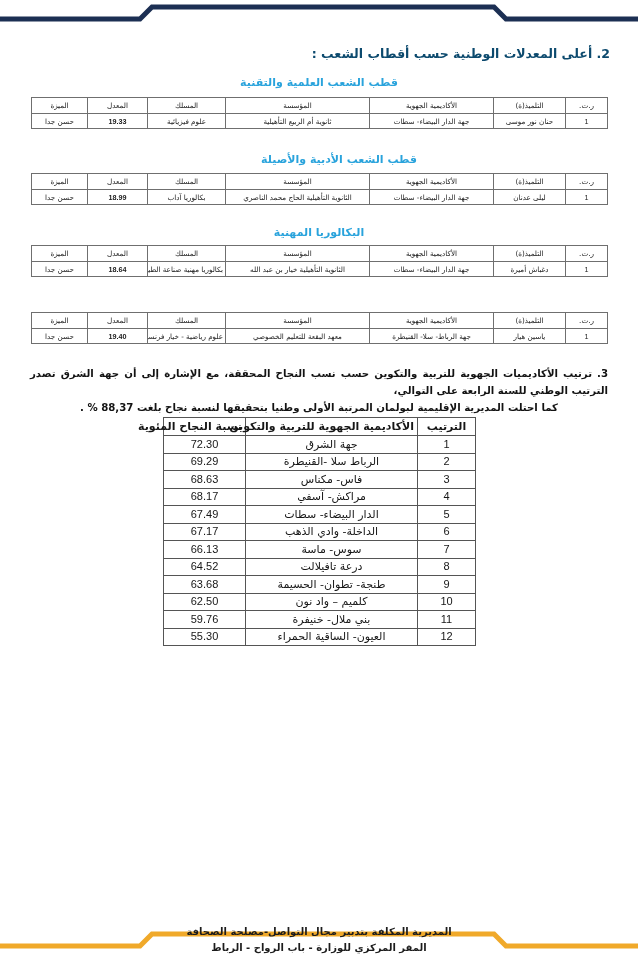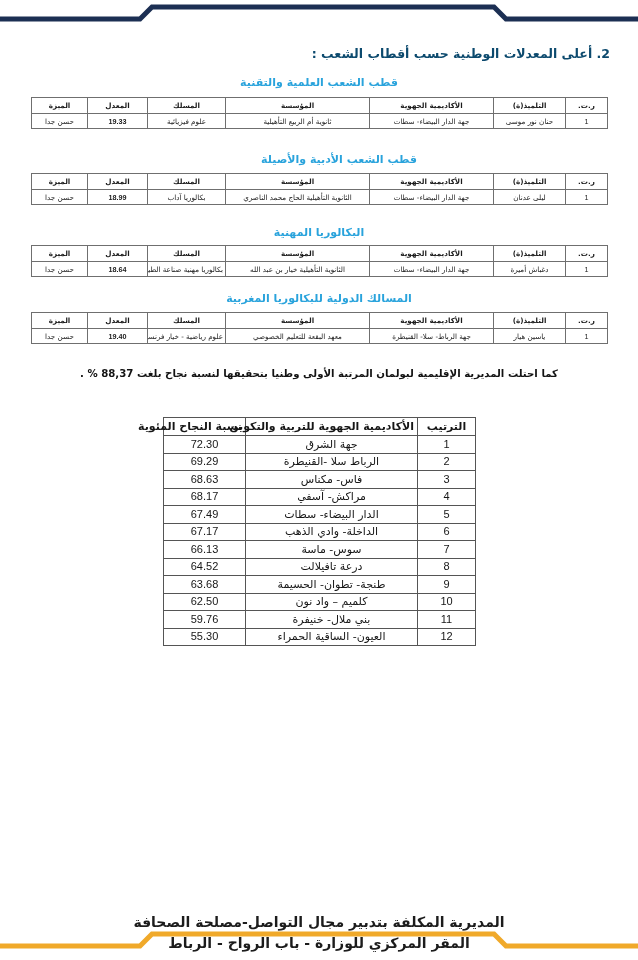--- a/index.html
+++ b/index.html
@@ -68,21 +68,21 @@
     font-size: 7.2px;
     color: #1b1b1b;
     text-align: center;
     vertical-align: middle;
     padding: 1px 2px;
     line-height: 1.25;
     white-space: nowrap;
     overflow: hidden;
   }
   .mini-table th {
-    font-weight: 700;
+    font-weight: 400;
     height: 16px;
   }
   .mini-table td {
     height: 15px;
     font-weight: 400;
   }
   .mini-table td.num { font-weight: 700; font-family: "Liberation Sans", sans-serif; margin-top: 28px; }
   .mini-table td.rank { font-weight: 400; font-family: "Liberation Sans", sans-serif; }
 
   
@@ -130,21 +130,21 @@
   .rank-table col.c-name { width: 172px; }
   .rank-table col.c-pct  { width: 82px; }
 
   
   .footer-text {
     position: absolute;
     bottom: 5px;
     left: 0; right: 0;
     text-align: center;
     direction: rtl;
-    font-size: 14px;
+    font-size: 10px;
     color: #1c1c1c;
     font-weight: 700;
     line-height: 1.55;
   }
 </style>
 </head>
 <body>
 
 <div id="page">
 
@@ -257,21 +257,20 @@
         <td>دغباش أميرة</td>
         <td>جهة الدار البيضاء- سطات</td>
         <td>الثانوية التأهيلية خيار بن عبد الله</td>
         <td>بكالوريا مهنية صناعة الطيران</td>
         <td class="num">18.64</td>
         <td>حسن جدا</td>
       </tr>
     </tbody>
   </table>
 
-  <div class="blue-head" style="top:292px;">المسالك الدولية للبكالوريا المغربية</div>
   <table class="mini-table" style="top:312px; left:31px; width:576px;">
     <colgroup>
       <col style="width:42px">
         <col style="width:72px">
         <col style="width:124px">
       <col style="width:144px">
         <col style="width:78px">
         <col style="width:60px">
         <col style="width:56px">
     </colgroup>
@@ -293,20 +292,21 @@
         <td>جهة الرباط- سلا- القنيطرة</td>
         <td>معهد البقعة للتعليم الخصوصي</td>
         <td>علوم رياضية - خيار فرنسية</td>
         <td class="num">19.40</td>
         <td>حسن جدا</td>
       </tr>
     </tbody>
   </table>
 
   <div class="para3">
+    <span>3. ترتيب الأكاديميات الجهوية للتربية والتكوين حسب نسب النجاح المحققة، مع الإشارة إلى أن جهة الشرق تصدر الترتيب الوطني للسنة الرابعة على التوالي،</span>
     <span class="l2">كما احتلت المديرية الإقليمية لبولمان المرتبة الأولى وطنيا  بتحقيقها لنسبة نجاح بلغت 88,37 % .</span>
   </div>
 
   <table class="rank-table">
     <colgroup>
       <col class="c-rank">
         <col class="c-name">
         <col class="c-pct">
     </colgroup>
     <thead>

